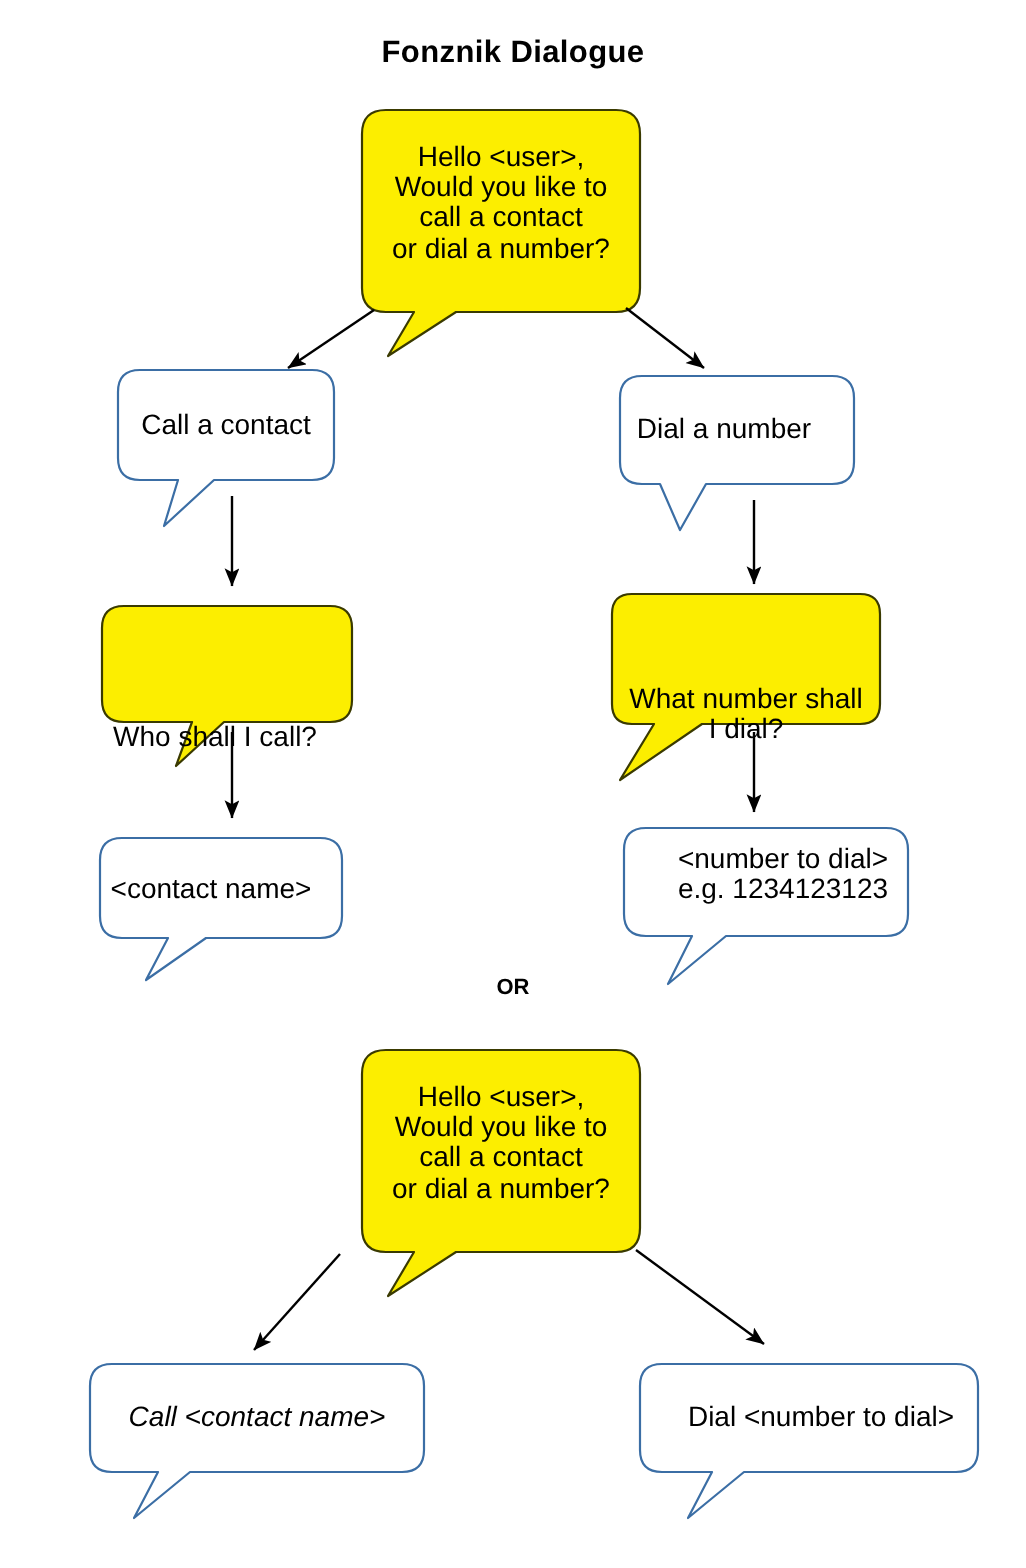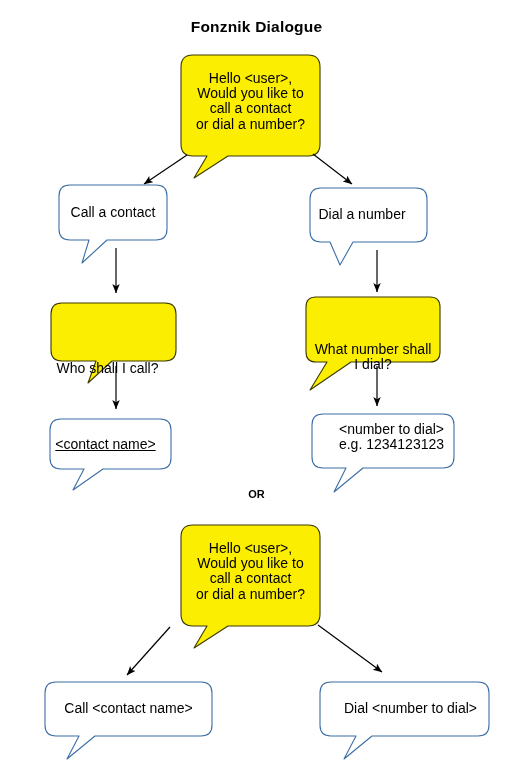--- a/index.html
+++ b/index.html
@@ -150,25 +150,25 @@
 
 <div class="bubble-text center" style="left:59px; top:205px; width:108px;">Call a contact</div>
 
 <div class="bubble-text center" style="left:310px; top:207px; width:104px;">Dial a number</div>
 
 <div class="bubble-text center" style="left:45px; top:325px; width:125px;margin-top:36px;">Who shall I call?</div>
 
 <div class="bubble-text center" style="left:306px; top:310px; width:134px;margin-top:32px;">What number shall
 I dial?</div>
 
-<div class="bubble-text center" style="left:50px; top:437px; width:111px;text-decoration:underline;">&lt;contact name&gt;</div>
+<div class="bubble-text center" style="left:50px; top:437px; width:111px;">&lt;contact name&gt;</div>
 
 <div class="bubble-text left" style="left:329px; top:422px; width:125px;">&lt;number to dial&gt;
 e.g. 1234123123</div>
 
 <div class="bubble-text center" style="left:181px; top:541px; width:139px;">Hello &lt;user&gt;,
 Would you like to
 call a contact
 or dial a number?</div>
 
-<div class="bubble-text center" style="left:45px; top:701px; width:167px;">Call &lt;contact name&gt;</div>
+<div class="bubble-text center" style="left:45px; top:701px; width:167px;font-style:italic;">Call &lt;contact name&gt;</div>
 
 <div class="bubble-text center" style="left:320px; top:701px; width:181px;">Dial &lt;number to dial&gt;</div>
 
 </body></html>

